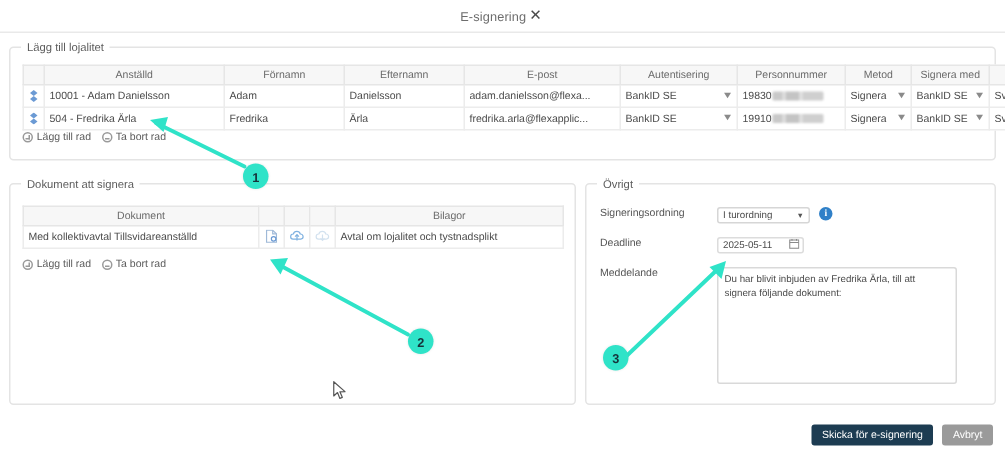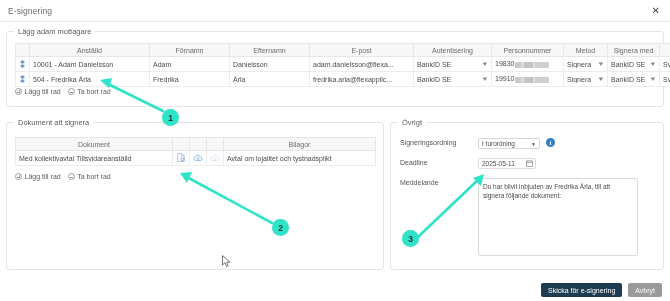--- a/index.html
+++ b/index.html
@@ -9,21 +9,21 @@
     background: #ffffff;
     font-family: "Liberation Sans", sans-serif;
     overflow: hidden;
   }
   #root { position: relative; width: 670px; height: 301px; background: #fff; }
 
   
   .titlebar {
     position: absolute; left: 0; top: 0; width: 670px; height: 22px;
     border-bottom: 1px solid #e9e9e9;
-    display: flex; align-items: center; justify-content: space-between;
+    display: flex; align-items: center; justify-content: center;
     padding: 0 8px;
   }
   .titlebar .title { font-size: 8.5px; color: #6d6d6d; letter-spacing: .1px; }
   .titlebar .close {
     font-size: 10px; color: #4a4a4a; line-height: 1; cursor: pointer;
     padding: 1px 2px;
   }
 
   
   .fs {
@@ -169,21 +169,21 @@
 <body>
 
 <div id="root">
 
   <div class="titlebar">
     <span class="title">E-signering</span>
     <span class="close">✕</span>
   </div>
 
   <div class="fs" id="fs-recipients">
-    <span class="legend">Lägg adam mottagare</span>
+    <span class="legend">Lägg till lojalitet</span>
 
     <table class="grid" id="tbl-recipients">
       <colgroup>
         <col style="width:14px">
           <col style="width:120px">
           <col style="width:80px">
           <col style="width:80px">
         <col style="width:104px">
           <col style="width:78px">
           <col style="width:72px">

